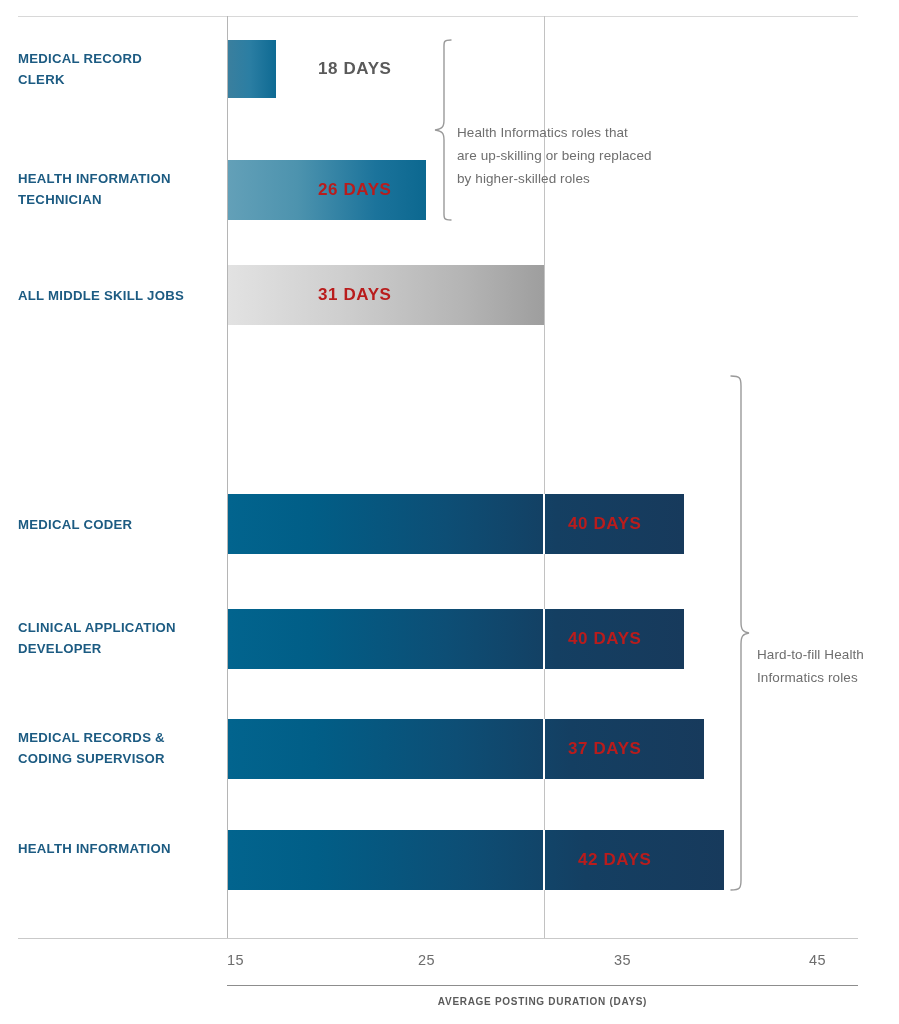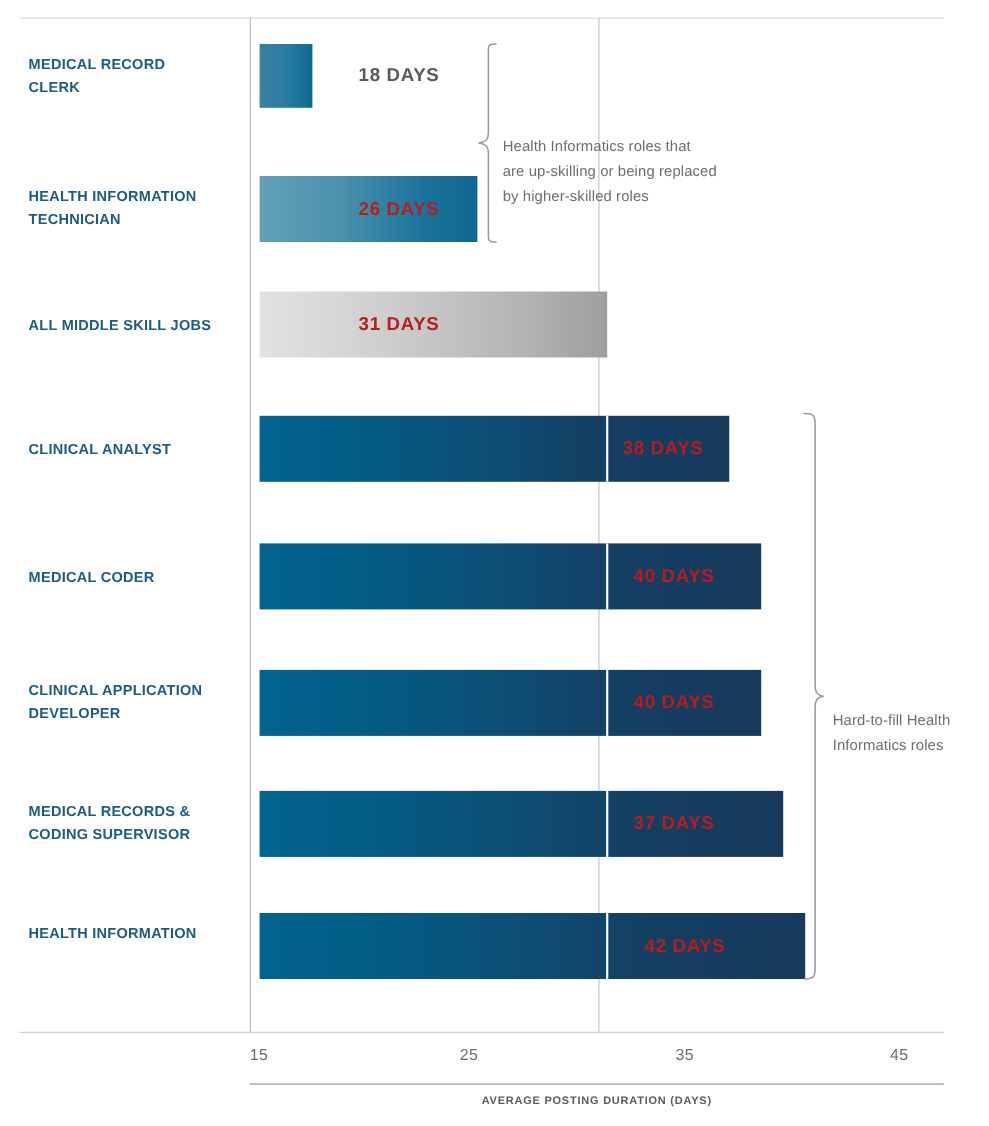--- a/index.html
+++ b/index.html
@@ -60,21 +60,21 @@
     left: 544px;
     top: 16px;
     width: 1px;
     height: 922px;
     background: #c2c2c2;
   }
 
   
   .row {
     position: absolute;
-    left: 8px;
+    left: 0;
     width: 878px;
   }
   .row-label {
     position: absolute;
     left: 18px;
     width: 200px;
     color: #1c5b82;
     font-size: 13.2px;
     font-weight: bold;
     letter-spacing: 0.25px;
@@ -189,30 +189,20 @@
   <div class="row" style="top:265px; height:60px;">
     <div class="row-label" style="top:20px;">
       <div>ALL MIDDLE SKILL JOBS</div>
     </div>
     <div class="bar" style="width:316px;">
       <div class="bar-fill grad-gray"></div>
     </div>
     <div class="bar-label lbl-white" style="left:318px; top:30px;">31 DAYS</div>
   </div>
 
-  <div class="row" style="top:378px; height:60px;">
-    <div class="row-label" style="top:20px;">
-      <div>CLINICAL ANALYST</div>
-    </div>
-    <div class="bar" style="width:427px;">
-      <div class="bar-fill grad-navy"></div>
-      <div class="split-line" style="left:315px;"></div>
-    </div>
-    <div class="bar-label lbl-white" style="left:558px; top:30px;">38 DAYS</div>
-  </div>
 
   <div class="row" style="top:494px; height:60px;">
     <div class="row-label" style="top:20px;">
       <div>MEDICAL CODER</div>
     </div>
     <div class="bar" style="width:456px;">
       <div class="bar-fill grad-navy"></div>
       <div class="split-line" style="left:315px;"></div>
     </div>
     <div class="bar-label lbl-white" style="left:568px; top:30px;">40 DAYS</div>

